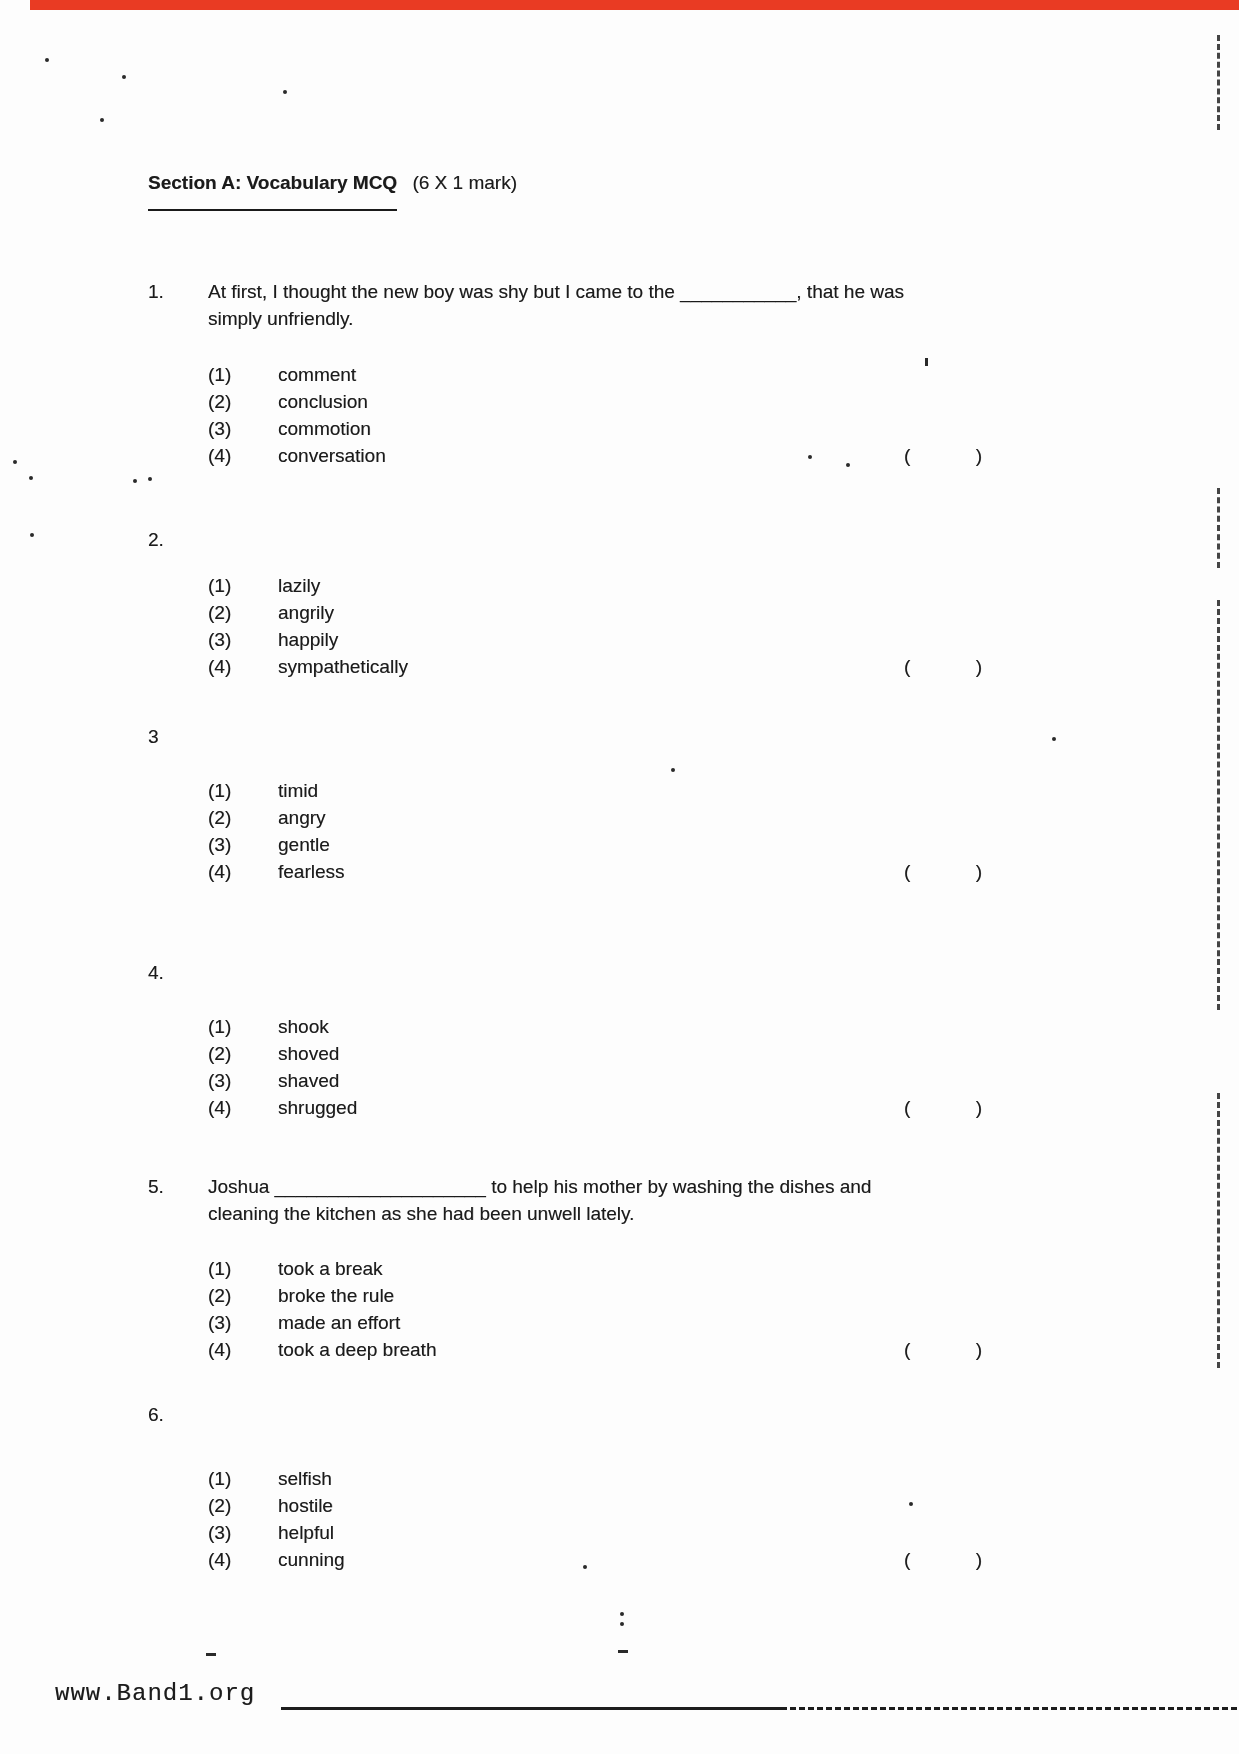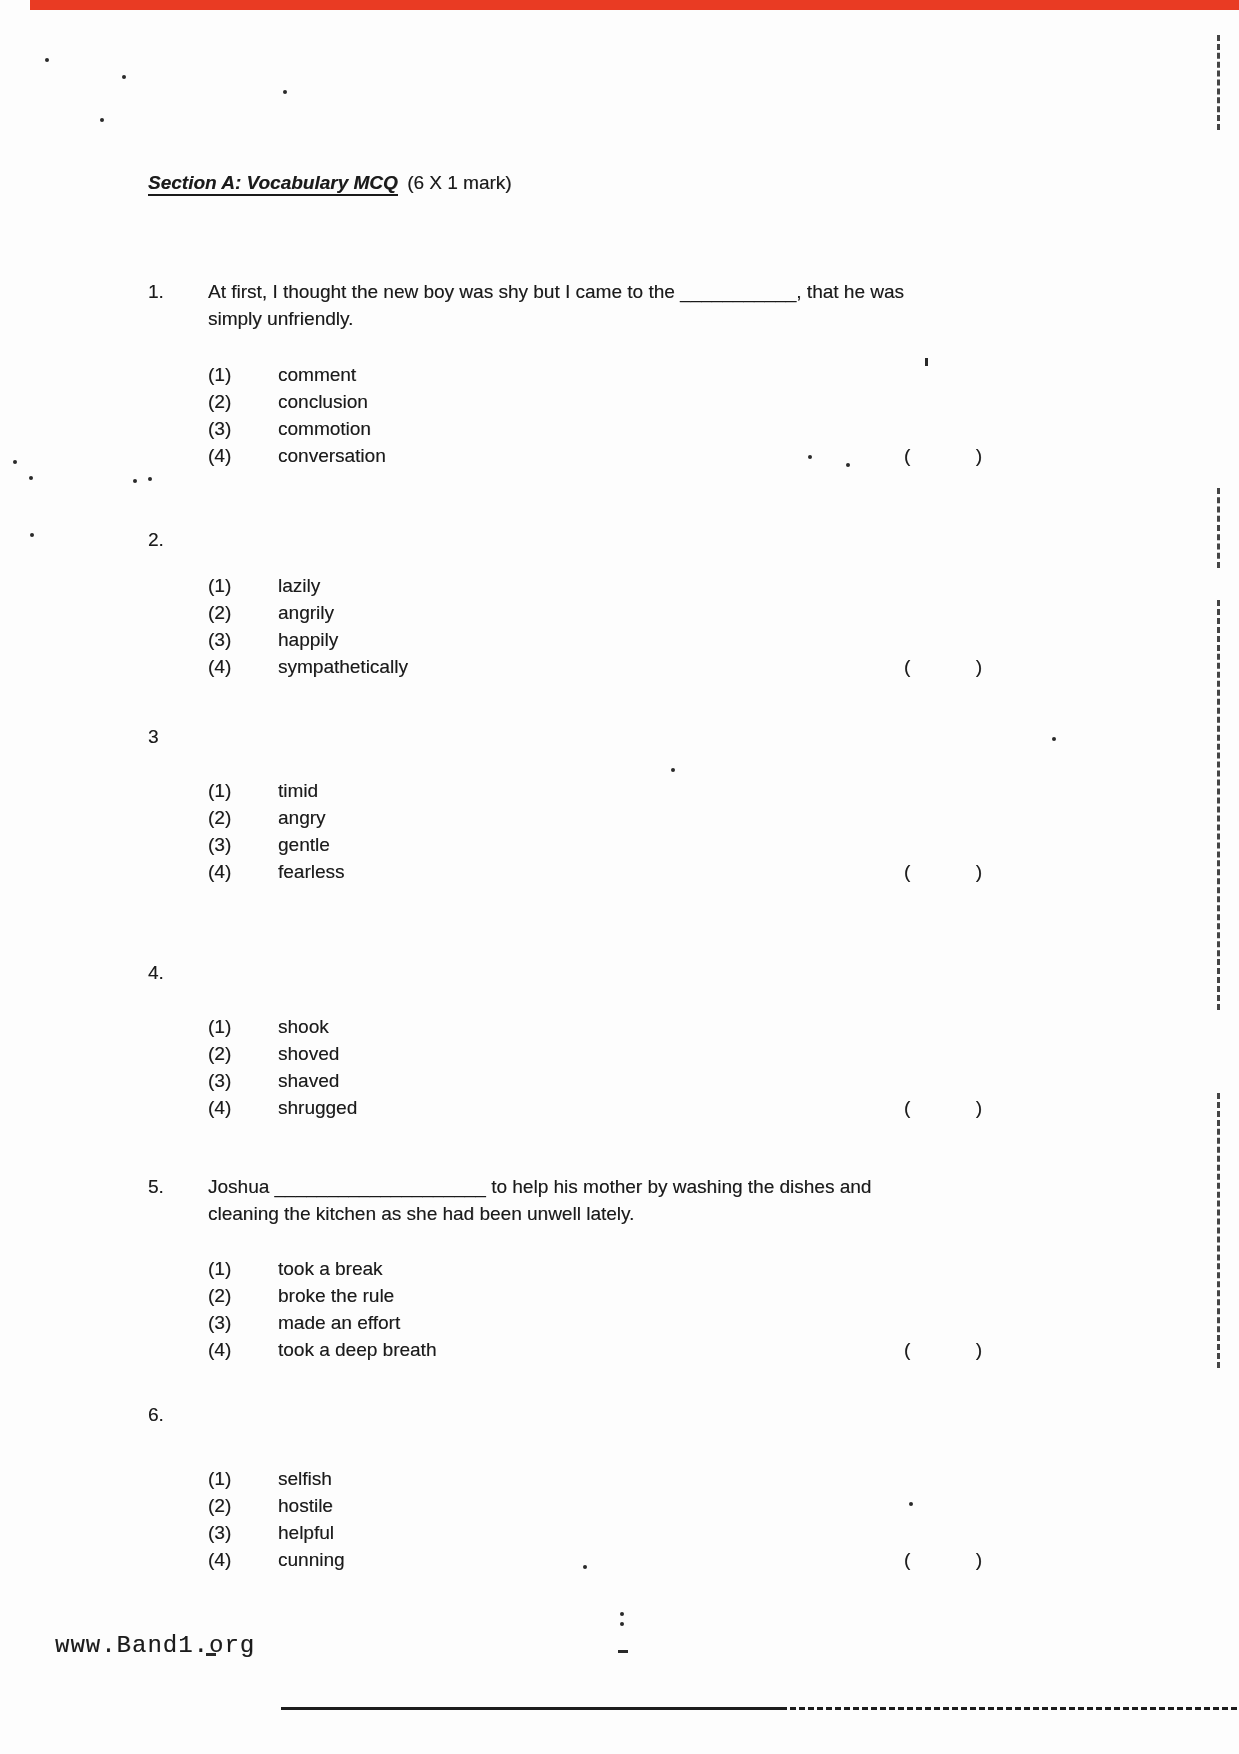--- a/index.html
+++ b/index.html
@@ -9,22 +9,22 @@
     font-family:"Liberation Sans","DejaVu Sans",sans-serif;
     color:#1b1b1b;
     text-shadow:0.3px 0.3px 0 rgba(25,25,25,0.45);
   }
 
   
   .redbar { position:absolute; top:0; left:30px; right:0; height:10px; background:#e93b23; }
 
   
   .title-row { position:absolute; left:148px; top:172px; font-size:19px; white-space:nowrap; }
-  .title { font-weight:bold; border-bottom:2px solid #1b1b1b; padding-bottom:1px;font-style:italic; }
-  .marks { margin-left:4px; }
+  .title { font-weight:bold; border-bottom:2px solid #1b1b1b; padding-bottom:16px; }
+  .marks { margin-left:10px; }
 
   .instructions {
     position:absolute; left:148px; top:201px;
     font-size:19px; line-height:23px; white-space:pre-wrap;
   }
 
   
   .question { position:absolute; left:148px; width:1000px; font-size:19px; line-height:27px; }
   .q-row { display:flex; align-items:flex-start; }
   .q-num { width:60px; flex:none; }
@@ -32,21 +32,21 @@
   .options { margin-left:60px; position:relative; }
   .opt-row { display:flex; height:27px; position:relative; }
   .opt-num { width:70px; flex:none; }
   .bracket {
     position:absolute; left:696px; top:0; width:78px;
     display:flex; justify-content:space-between;
   }
 
   
   .footer-url {
-    position:absolute; left:55px; top:1632px;
+    position:absolute; left:55px; top:1680px;
     font-family:"Liberation Mono","DejaVu Sans Mono",monospace;
     font-size:24px; letter-spacing:1px;
   }
   .footer-line-solid  { position:absolute; left:281px; top:1707px; width:500px; border-top:3px solid #1d1d1d; }
   .footer-line-dashed { position:absolute; left:781px; top:1707px; width:456px; border-top:3px dashed #1d1d1d; }
 
   
   .edge-dash { position:absolute; left:1217px; width:0; border-left:3px dashed #454545; }
   .dot  { position:absolute; width:4px; height:4px; background:#2a2a2a; border-radius:50%; }
   .tick { position:absolute; width:3px; height:8px; background:#2a2a2a; }

